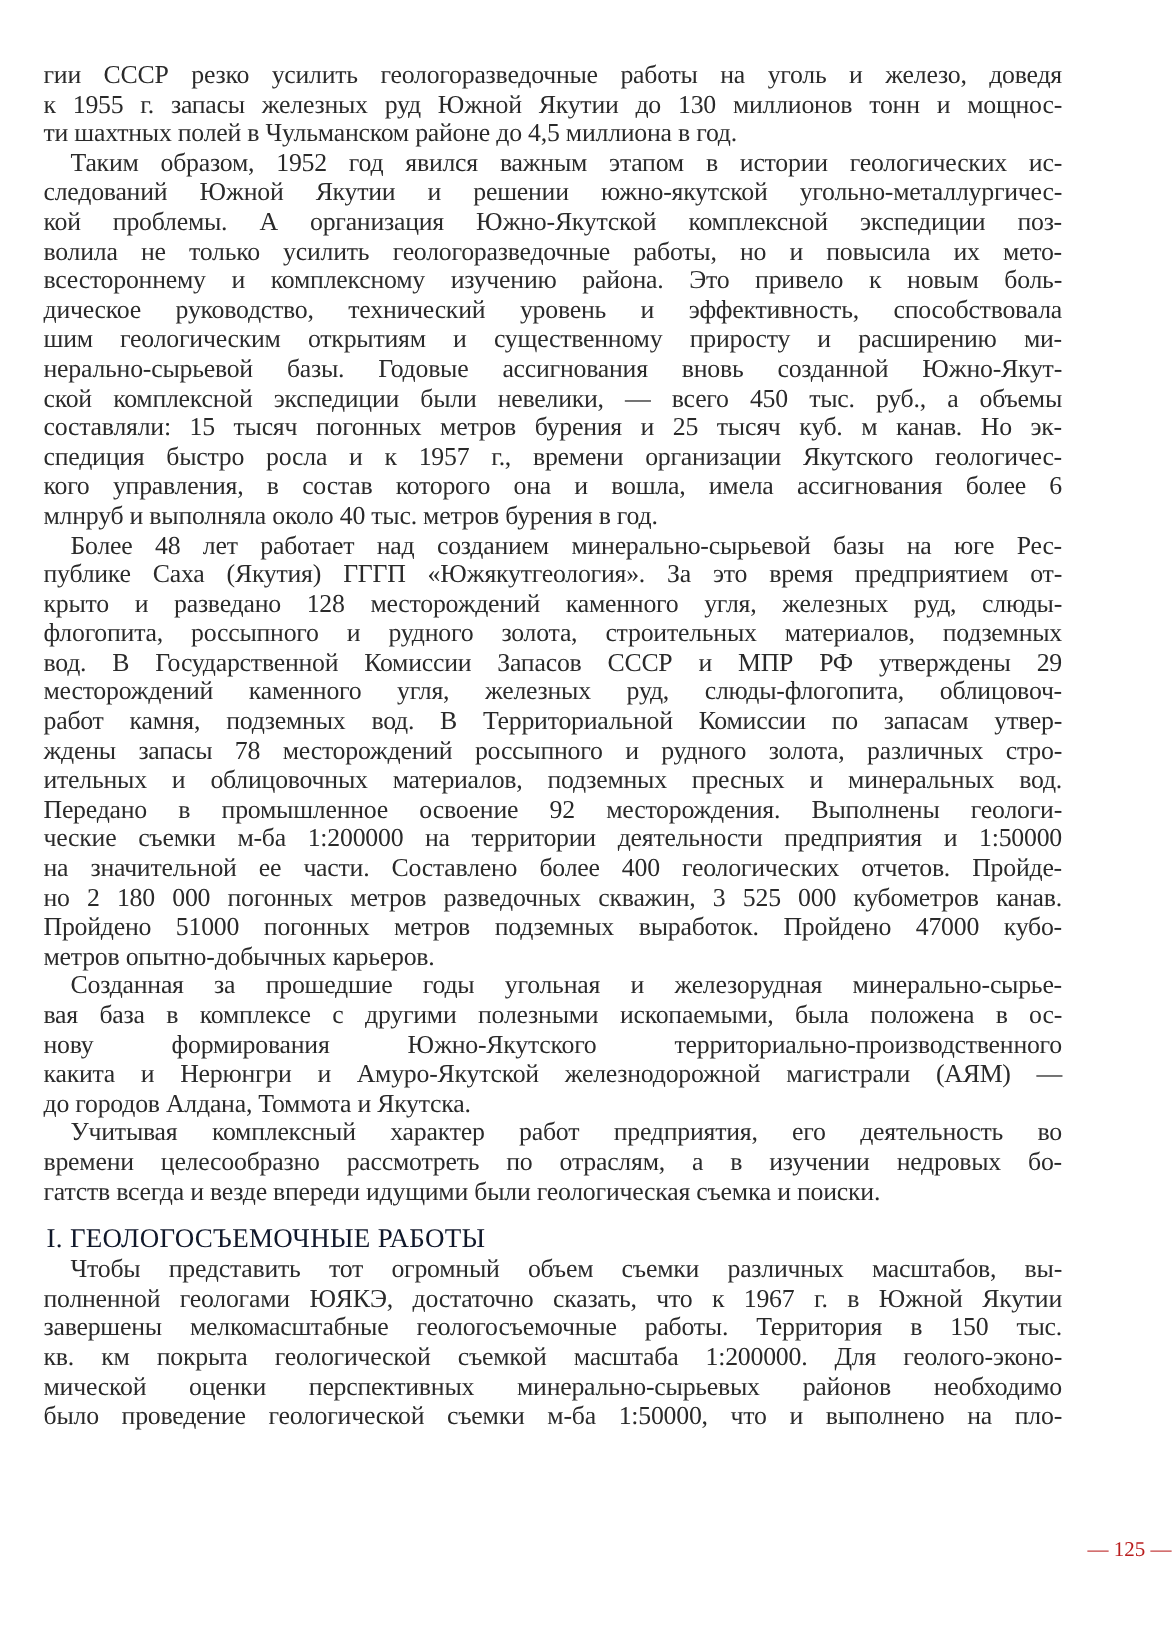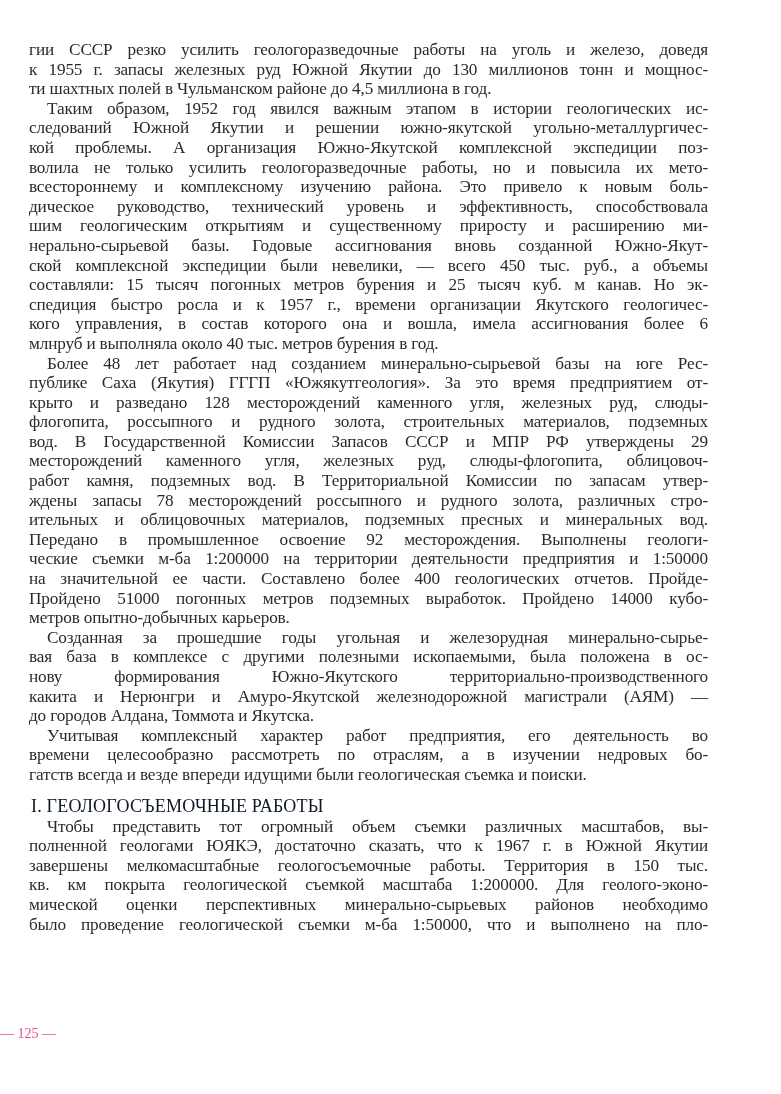--- a/index.html
+++ b/index.html
@@ -46,23 +46,23 @@
     margin-top: 10px;
     padding-left: 2px;
     letter-spacing: 0.2px;
     color: #0f172a;
   }
   .page-number {
     position: absolute;
     left: 0;
     width: 781px;
     top: 1026px;
-    text-align: left;
+    text-align: right;
     font-size: 14px;
-    color: #ec4899;
+    color: #b91c1c;
   }
 </style>
 </head>
 <body>
 
 <div class="page">
 
   <div>
     <span class="line">гии СССР резко усилить геологоразведочные работы на уголь и железо, доведя</span>
     <span class="line">к 1955 г. запасы железных руд Южной Якутии до 130 миллионов тонн и мощнос-</span>
@@ -91,21 +91,22 @@
     <span class="line">крыто и разведано 128 месторождений каменного угля, железных руд, слюды-</span>
     <span class="line">флогопита, россыпного и рудного золота, строительных материалов, подземных</span>
     <span class="line">вод. В Государственной Комиссии Запасов СССР и МПР РФ утверждены 29</span>
     <span class="line">месторождений каменного угля, железных руд, слюды-флогопита, облицовоч-</span>
     <span class="line">работ камня, подземных вод. В Территориальной Комиссии по запасам утвер-</span>
     <span class="line">ждены запасы 78 месторождений россыпного и рудного золота, различных стро-</span>
     <span class="line">ительных и облицовочных материалов, подземных пресных и минеральных вод.</span>
     <span class="line">Передано в промышленное освоение 92 месторождения. Выполнены геологи-</span>
     <span class="line">ческие съемки м-ба 1:200000 на территории деятельности предприятия и 1:50000</span>
     <span class="line">на значительной ее части. Составлено более 400 геологических отчетов. Пройде-</span>
-    <span class="line">Пройдено 51000 погонных метров подземных выработок. Пройдено 14000 кубо-</span>
+    <span class="line">но 2 180 000 погонных метров разведочных скважин, 3 525 000 кубометров канав.</span>
+    <span class="line">Пройдено 51000 погонных метров подземных выработок. Пройдено 47000 кубо-</span>
     <span class="line last">метров опытно-добычных карьеров.</span>
   </div>
 
   <div>
     <span class="line indent">Созданная за прошедшие годы угольная и железорудная минерально-сырье-</span>
     <span class="line">вая база в комплексе с другими полезными ископаемыми, была положена в ос-</span>
     <span class="line">нову формирования Южно-Якутского территориально-производственного</span>
     <span class="line">какита и Нерюнгри и Амуро-Якутской железнодорожной магистрали (АЯМ) —</span>
     <span class="line last">до городов Алдана, Томмота и Якутска.</span>
   </div>

